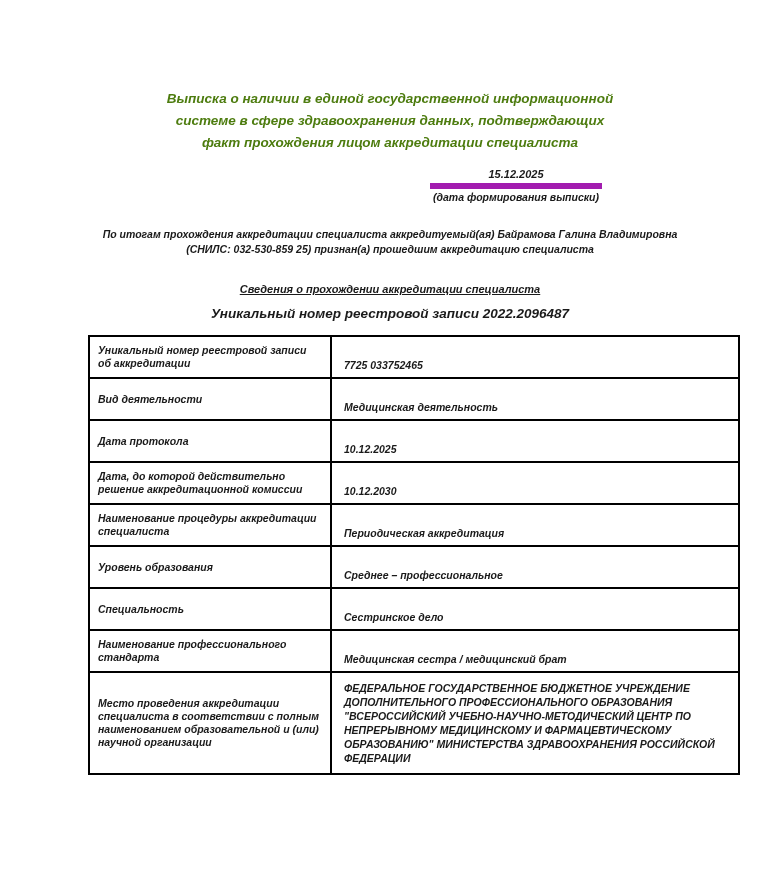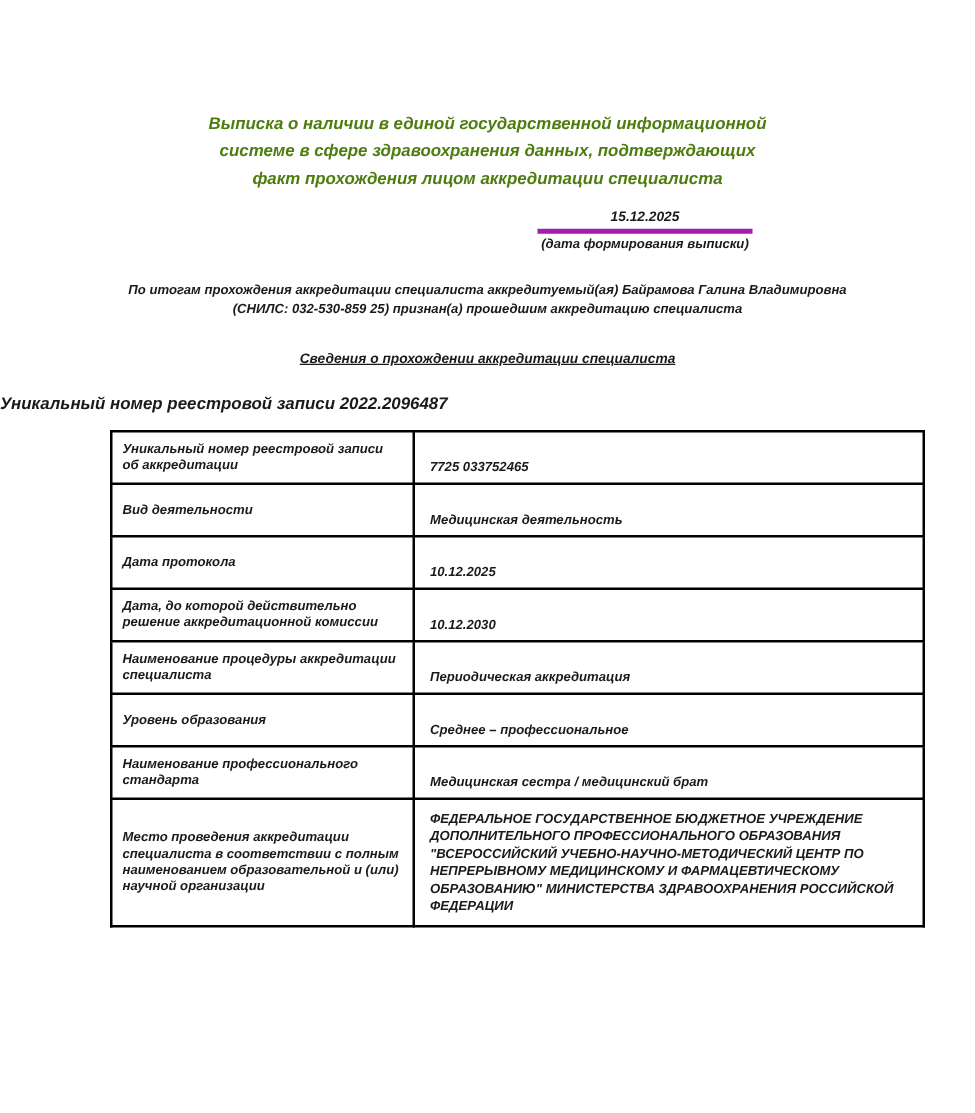--- a/index.html
+++ b/index.html
@@ -28,21 +28,21 @@
     margin: 14px 0 0 430px;
     width: 172px;
     text-align: center;
   }
   .date-value {
     display: block;
     font-size: 11px;
     font-weight: bold;
     font-style: italic;
     padding: 0 8px 3px 8px;
-    border-bottom: 4px solid #a21caf;
+    border-bottom: 6px solid #a21caf;
   }
   .date-caption {
     display: block;
     margin-top: 2px;
     font-size: 10.5px;
     font-weight: bold;
     font-style: italic;
     white-space: nowrap;
   }
 
@@ -59,21 +59,22 @@
   .section-heading {
     margin-top: 26px;
     text-align: center;
     font-size: 11px;
     font-weight: bold;
     font-style: italic;
     text-decoration: underline;
   }
 
   .registry-heading {
-    margin-top: 22px;
+    margin-top: 11px;
+    text-align: center;
     font-size: 13.5px;
     font-weight: bold;
     font-style: italic;
   }
 
   table.acc-table {
     margin: 14px 0 16px 88px;
     width: 602px;
     border-collapse: collapse;
     table-layout: fixed;
@@ -130,20 +131,24 @@
       </tr>
       <tr>
         <td class="cell-label">Наименование процедуры аккредитации специалиста</td>
         <td class="cell-value">Периодическая аккредитация</td>
       </tr>
       <tr>
         <td class="cell-label">Уровень образования</td>
         <td class="cell-value">Среднее – профессиональное</td>
       </tr>
       <tr>
+        <td class="cell-label">Специальность</td>
+        <td class="cell-value">Сестринское дело</td>
+      </tr>
+      <tr>
         <td class="cell-label">Наименование профессионального стандарта</td>
         <td class="cell-value">Медицинская сестра / медицинский брат</td>
       </tr>
       <tr class="row-tall">
         <td class="cell-label">Место проведения аккредитации специалиста в соответствии с полным наименованием образовательной и (или) научной организации</td>
         <td class="cell-value">ФЕДЕРАЛЬНОЕ ГОСУДАРСТВЕННОЕ БЮДЖЕТНОЕ УЧРЕЖДЕНИЕ ДОПОЛНИТЕЛЬНОГО ПРОФЕССИОНАЛЬНОГО ОБРАЗОВАНИЯ "ВСЕРОССИЙСКИЙ УЧЕБНО-НАУЧНО-МЕТОДИЧЕСКИЙ ЦЕНТР ПО НЕПРЕРЫВНОМУ МЕДИЦИНСКОМУ И ФАРМАЦЕВТИЧЕСКОМУ ОБРАЗОВАНИЮ" МИНИСТЕРСТВА ЗДРАВООХРАНЕНИЯ РОССИЙСКОЙ ФЕДЕРАЦИИ</td>
       </tr>
     </tbody>
   </table>
 

